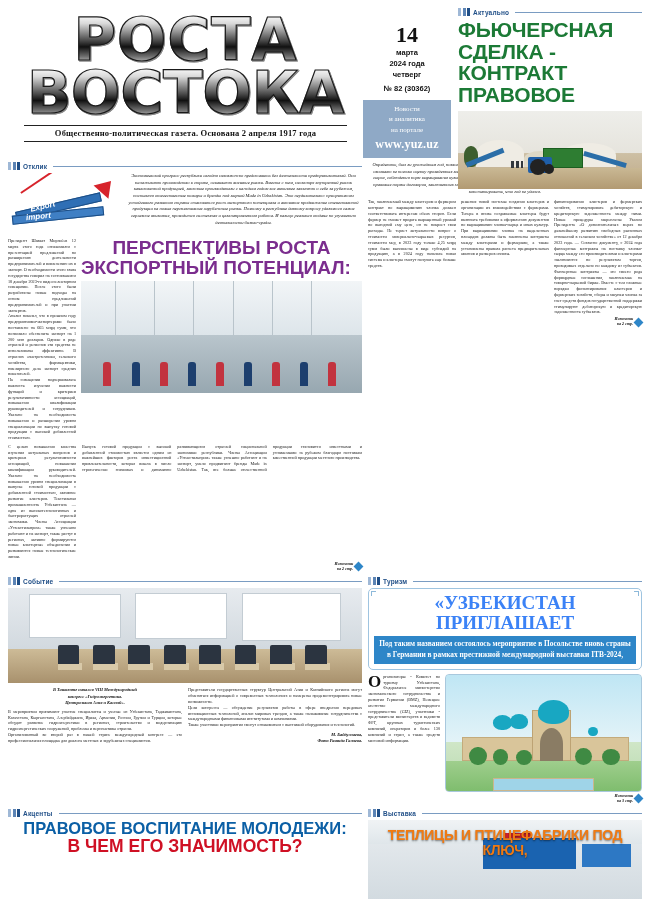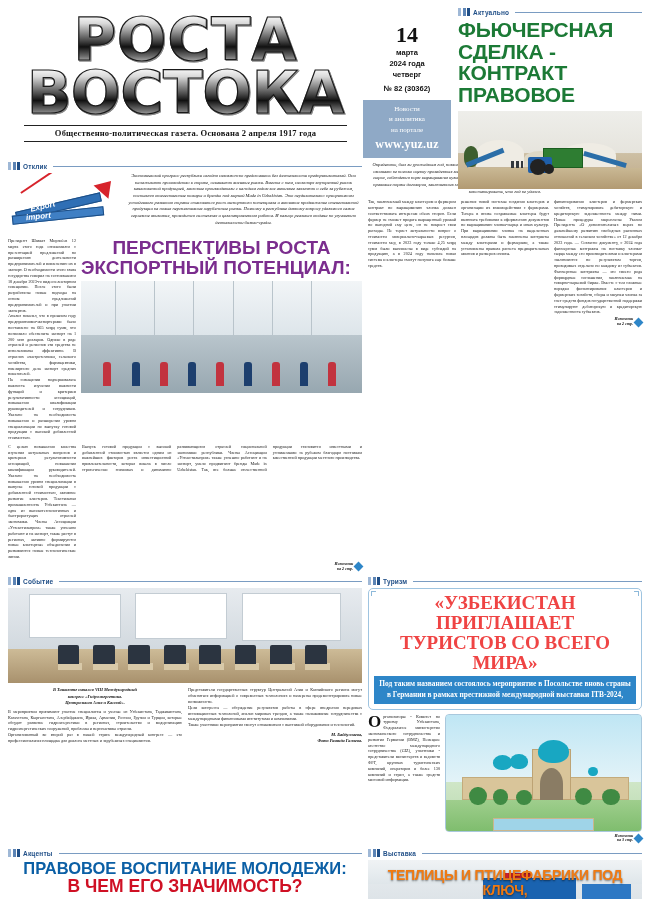--- a/index.html
+++ b/index.html
@@ -57,21 +57,21 @@
   }
   .sec-line { flex:1; height:1px; background:#7a9cc2; margin-left:3px; }
 
   
   .hl { font-family:"Liberation Sans", sans-serif; font-weight:bold; line-height:1.03; }
   .hl-green { color:#1c7a36; font-size:21px; text-align:left; letter-spacing:-0.2px; }
   .hl-purple { color:#7b2d8e; font-size:19px; line-height:1.05; }
   .hl-blue { color:#0b5fa5; font-size:16.5px; text-align:center; }
   .hl-red { color:#cf1024; font-size:17.5px; text-align:center; }
   .hl-orange { color:#f07a12; font-size:14px; text-align:center; text-shadow:0 1px 2px rgba(0,0,0,.5); letter-spacing:-0.3px;}
-  .hl-darkblue-serif { font-family:"Liberation Serif", serif; font-weight:bold; color:#ef4444; font-size:19px; text-align:center; line-height:1.05;}
+  .hl-darkblue-serif { font-family:"Liberation Serif", serif; font-weight:bold; color:#3b82f6; font-size:19px; text-align:center; line-height:1.05;}
 
   
   .bodytext { font-size:4.2px; line-height:1.38; text-align:justify; color:#1a1a1a; hyphens:auto; }
   .lead-italic { font-style:italic; font-size:4.6px; line-height:1.45; text-align:center; color:#111; }
   .cap-italic { font-style:italic; font-size:4.4px; line-height:1.4; text-align:center; color:#111; font-weight:bold;}
   .byline { font-style:italic; font-size:4.3px; text-align:right; line-height:1.35; font-weight:bold;}
 
   .dropcap::first-letter {
     float:left; font-size:17px; line-height:13px; padding:1px 2px 0 0;
     font-weight:bold; font-family:"Liberation Serif", serif; color:#111;
@@ -406,21 +406,20 @@
           </span>
         <span class="sec-name">Туризм</span>
         <span class="sec-line"></span>
       </div>
 
       <div class="tour-box" style="margin-top:3px; position:relative;">
         <span class="corner-tick" style="left:2px; top:2px; border-right:none; border-bottom:none;"></span>
         <span class="corner-tick" style="right:2px; top:2px; border-left:none; border-bottom:none;"></span>
         <div class="hl hl-darkblue-serif">
           <div>«УЗБЕКИСТАН ПРИГЛАШАЕТ</div>
-          <div>ТУРИСТОВ СО ВСЕГО МИРА»</div>
         </div>
         <div class="tour-sub">
           <div>Под таким названием состоялось мероприятие в Посольстве вновь страны</div>
           <div>в Германии в рамках престижной международной выставки ITB-2024,</div>
         </div>
       </div>
 
       <div style="display:flex; gap:5px; margin-top:4px;">
         <div style="width:72px;" class="bodytext dropcap">Организаторы - Комитет по туризму Узбекистана, Федеральное министерство экономического сотрудничества и развития Германии (BMZ), Немецкое агентство международного сотрудничества (GIZ), участники - представители министерств и ведомств ФРГ, крупных туристических компаний, операторов и более 130 компаний и стран, а также средств массовой информации.</div>
         <div style="flex:1;">

